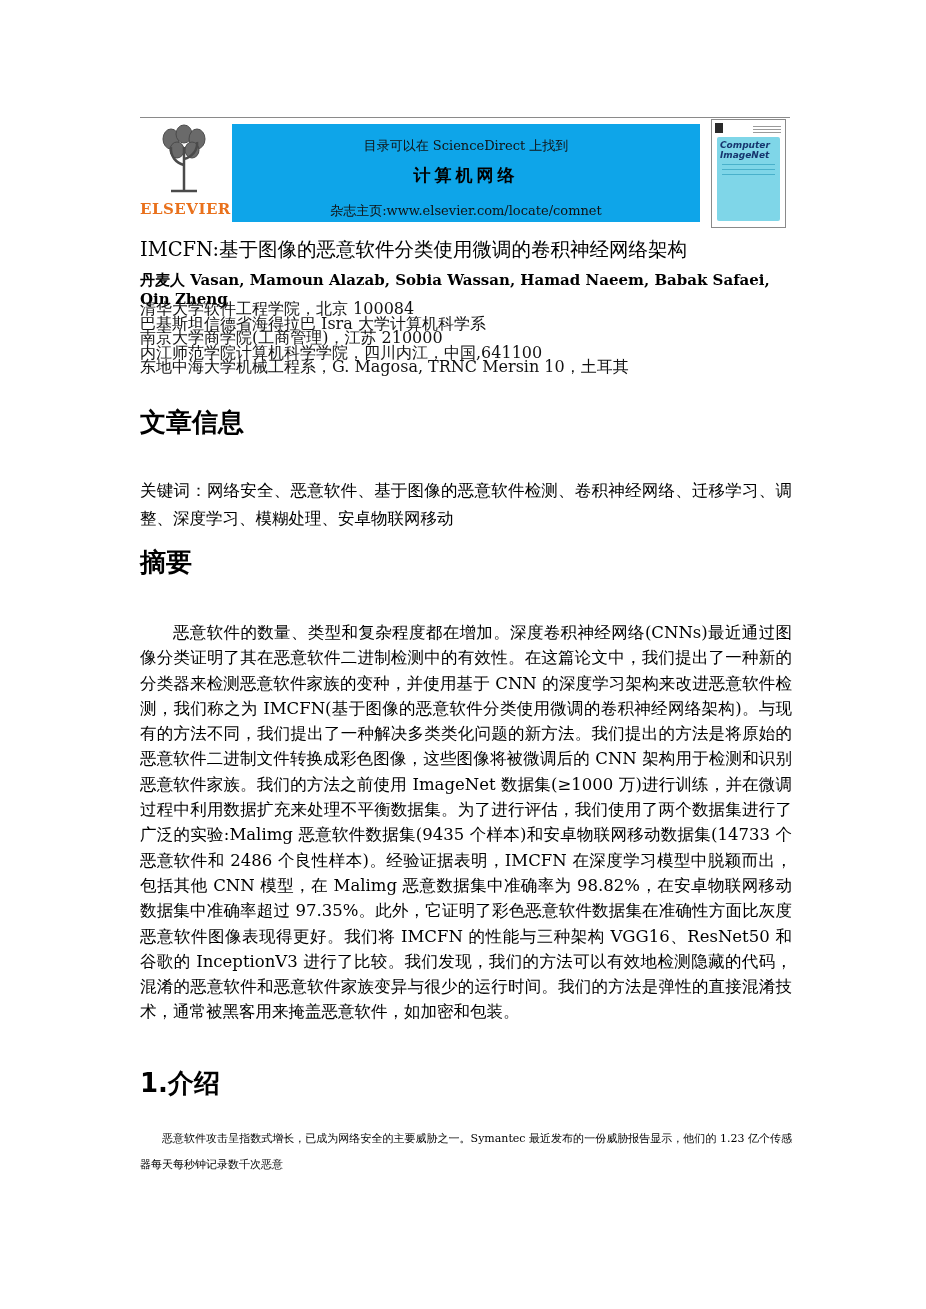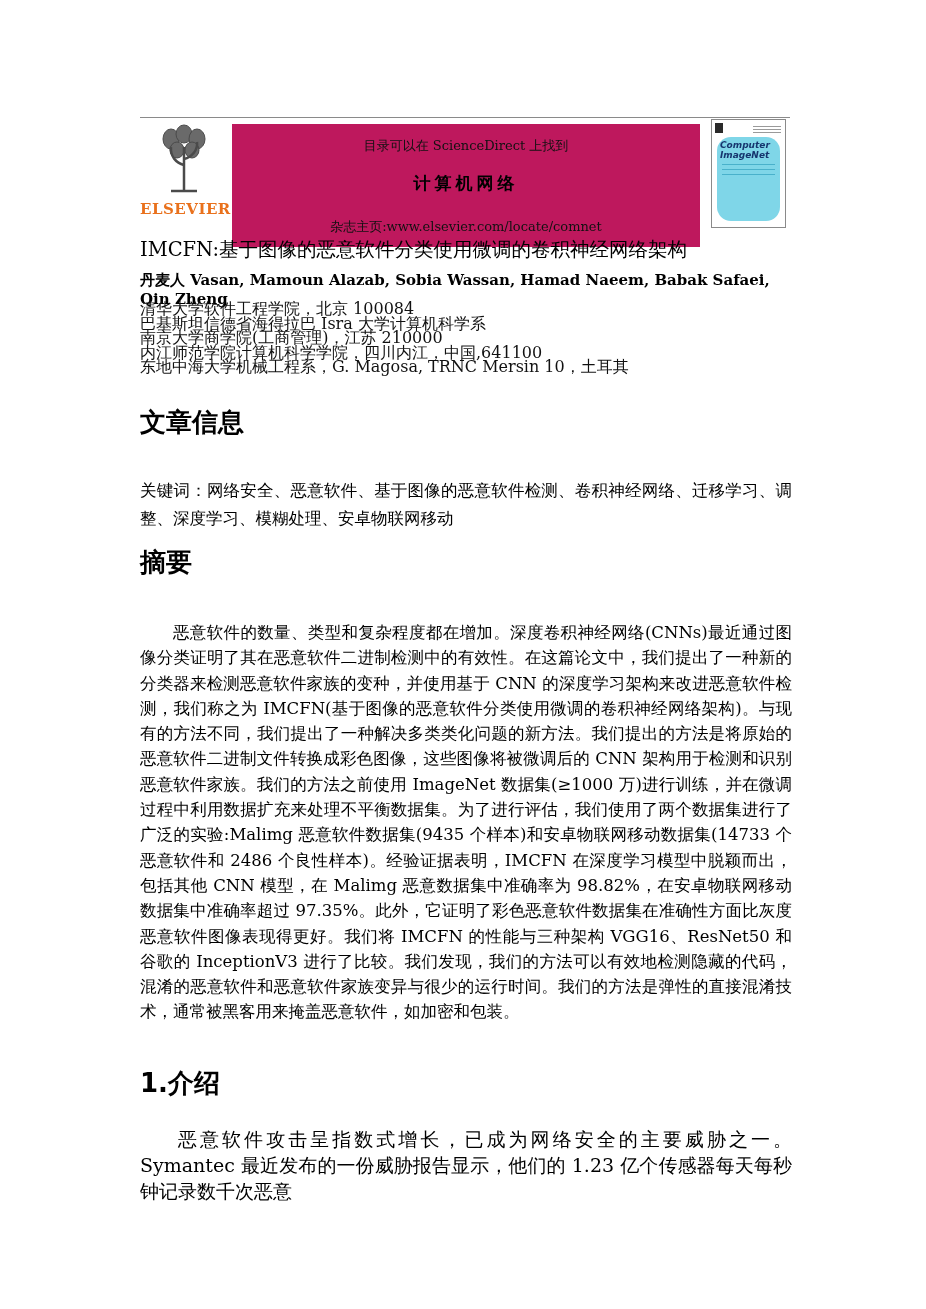--- a/index.html
+++ b/index.html
@@ -13,38 +13,38 @@
   .rule-top{position:absolute;left:140px;top:117px;width:650px;height:1px;background:#8a8a8a;}
 
   .logo{position:absolute;left:140px;top:123px;width:88px;height:106px;text-align:left;}
   .logo svg{display:block;margin:0 auto;}
   .logo-text{
     font-family:"DejaVu Serif","Liberation Serif",serif;
     font-size:15px;font-weight:bold;color:#E9711C;letter-spacing:.5px;margin-top:1px;
   }
 
   .banner{
-    position:absolute;left:232px;top:124px;width:468px;height:123px;background:#be185d;
+    position:absolute;left:232px;top:124px;width:468px;height:98px;background:#0ea5e9;
     display:flex;flex-direction:column;align-items:center;justify-content:space-between;
     padding:13px 0 11px;box-sizing:border-box;
   }
   .banner-line{font-size:13px;color:#111;}
   .banner-journal{font-size:17px;font-weight:bold;letter-spacing:4px;color:#000;margin-top:9px;}
   .banner-home{font-size:13px;color:#111;text-decoration:none;margin-top:15px;}
 
   .cover{
     position:absolute;left:711px;top:119px;width:75px;height:109px;background:#fff;
     border:1px solid #8a8a8a;box-sizing:border-box;
   }
   .cover-mark{position:absolute;left:3px;top:3px;width:8px;height:10px;background:#2a2a2a;}
   .cover-lines{position:absolute;right:4px;top:4px;width:28px;}
   .cover-lines div{height:1px;background:#9a9a9a;margin:2px 0;}
   .cover-cyan{
     position:absolute;left:5px;top:17px;right:5px;bottom:6px;background:#7FD6E8;
-    border-radius:14px;padding:3px 3px 0;overflow:hidden;
+    border-radius:2px;padding:3px 3px 0;overflow:hidden;
   }
   .cover-title{
     font-family:"DejaVu Sans","Liberation Sans",sans-serif;
     font-weight:bold;font-style:italic;font-size:9px;line-height:10px;color:#16356e;
   }
   .cover-rule{height:1px;background:#49b1cb;margin:4px 2px 0;}
 
   
   .title{position:absolute;left:140px;top:236px;width:660px;font-size:19.5px;color:#000;white-space:nowrap;}
   .authors{position:absolute;left:140px;top:271px;width:660px;font-size:15px;font-weight:bold;color:#000;}
@@ -62,21 +62,21 @@
   .keywords{
     position:absolute;left:140px;top:477px;width:652px;
     font-size:16.5px;line-height:28px;text-align:justify;color:#000;
   }
   .abstract{
     position:absolute;left:140px;top:620px;width:652px;
     font-size:16.5px;line-height:25.3px;text-align:justify;text-indent:2em;color:#000;
   }
   .intro{
     position:absolute;left:140px;top:1126px;width:652px;
-    font-size:19px;line-height:26px;text-align:justify;text-indent:2em;color:#000;
+    font-size:11px;line-height:26px;text-align:justify;text-indent:2em;color:#000;
   }
 </style>
 </head>
 <body>
 
 <div class="page">
 
   <div class="rule-top"></div>
 
   <div class="logo">

